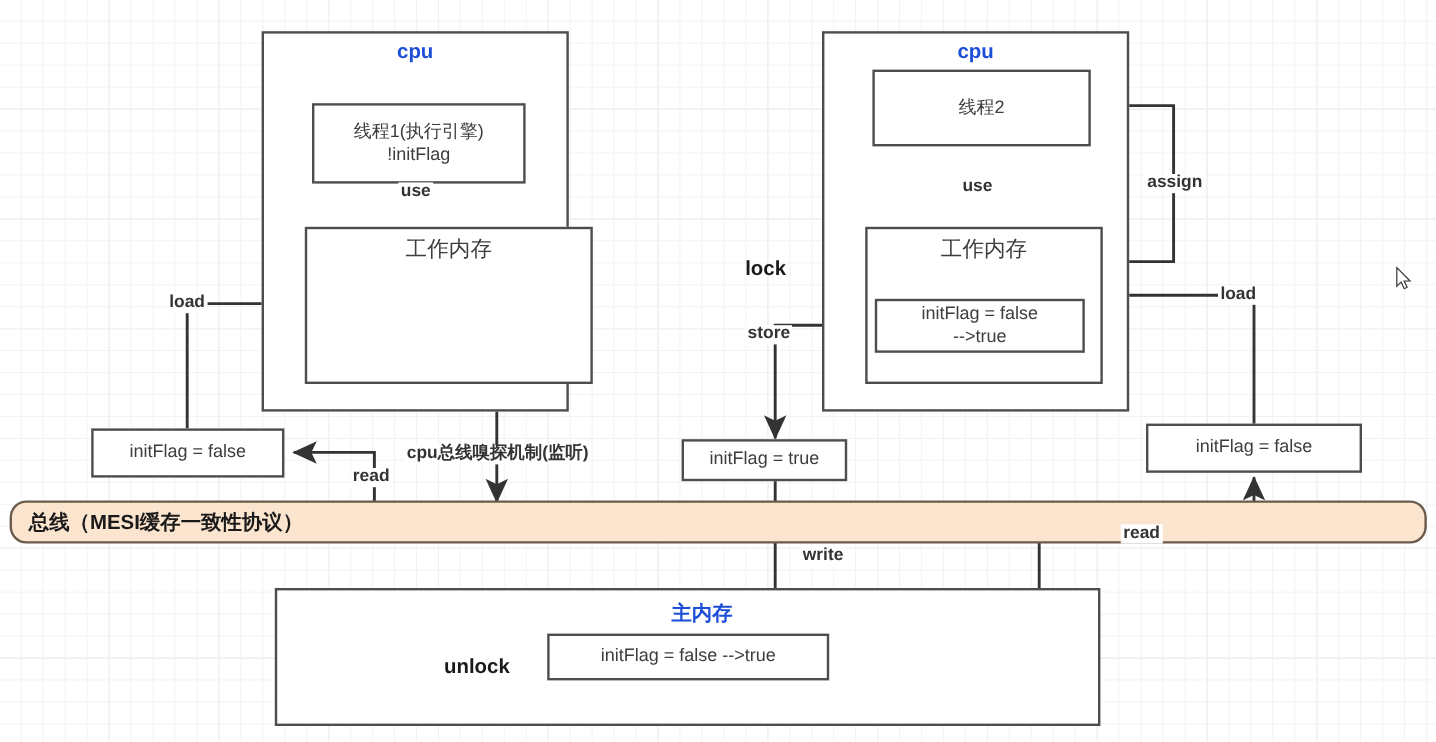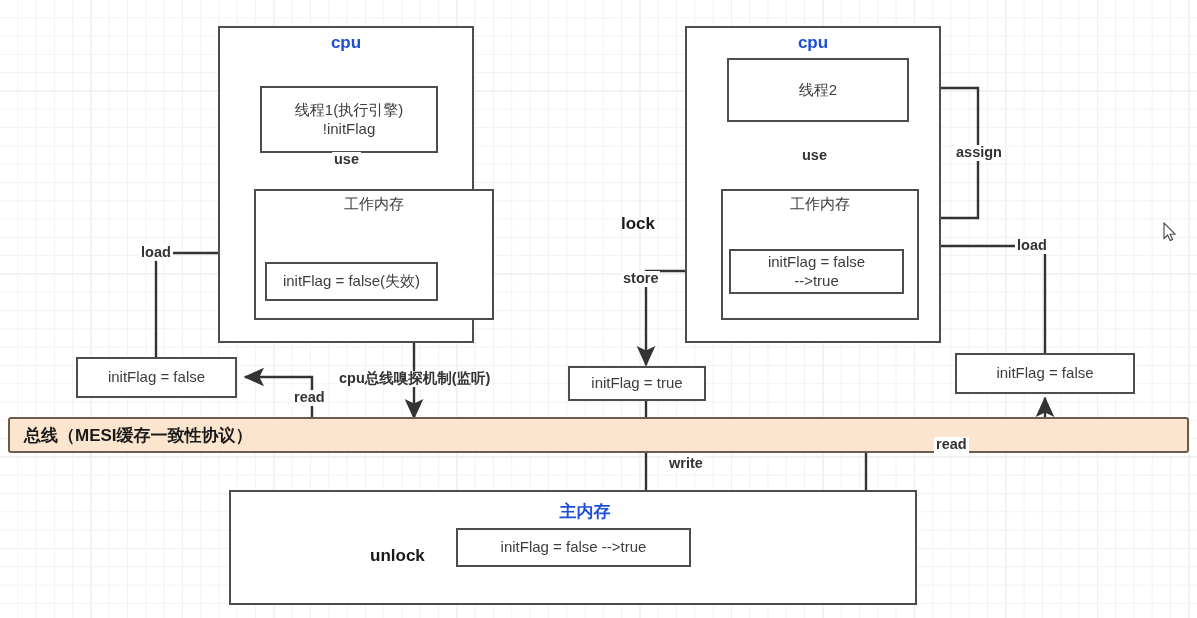--- a/index.html
+++ b/index.html
@@ -49,21 +49,21 @@
     text-align: center;
     color: #1d4ed8;
   }
   .cpu-title {
     top: 5px;
     font-size: 17px;
     font-weight: bold;
   }
   .wm-title {
     top: 4px;
-    font-size: 15px;
+    font-size: 18px;
     font-weight: normal;
     color: #3d3d3d;
   }
   .mem-title {
     top: 8px;
     font-size: 17px;
     font-weight: bold;
     padding-left: 24px;
   }
   .centered-text {
@@ -77,21 +77,21 @@
     font-size: 15px;
     color: #3d3d3d;
     padding: 0 4px;
     box-sizing: border-box;
   }
   .bus-bar {
     position: absolute;
     box-sizing: border-box;
     background: #fce5ce;
     border: 2px solid #6b5b4c;
-    border-radius: 3px;
+    border-radius: 14px;
     display: flex;
     align-items: center;
   }
   .bus-label {
     font-size: 17px;
     font-weight: bold;
     color: #1a1a1a;
     padding-left: 14px;
     white-space: nowrap;
   }
@@ -164,23 +164,20 @@
         <span>线程1(执行引擎)</span><br>
         <span>!initFlag</span>
       </span>
     </div>
   </div>
 
   <div class="node" style="left:254px; top:189px; width:240px; height:131px;">
     <div class="node-title wm-title">工作内存</div>
   </div>
 
-  <div class="node" style="left:265px; top:262px; width:173px; height:39px;">
-    <div class="centered-text">initFlag = false(失效)</div>
-  </div>
 
   <div class="edge-label" style="left:332px; top:152px;">use</div>
 
   <div class="edge-label" style="left:139px; top:245px;">load</div>
 
   <div class="edge-label" style="left:292px; top:390px;">read</div>
 
   <div class="edge-label" style="left:337px; top:371px;">cpu总线嗅探机制(监听)</div>
 
   <div class="node" style="left:685px; top:26px; width:256px; height:317px;">

